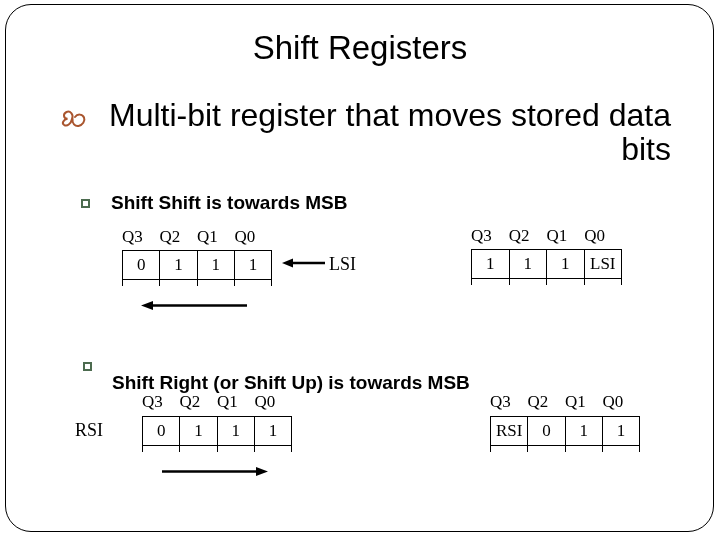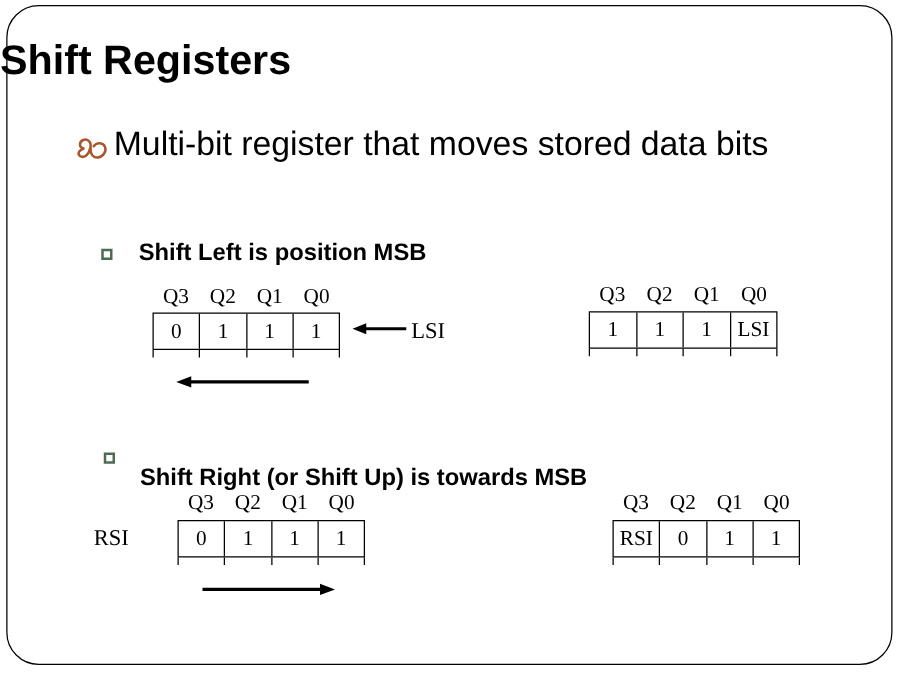--- a/index.html
+++ b/index.html
@@ -5,41 +5,41 @@
   html,body{margin:0;padding:0;}
   body{
     width:720px;height:540px;position:relative;background:#ffffff;
     font-family:"Liberation Sans",sans-serif;color:#000;overflow:hidden;
   }
   .frame{
     position:absolute;left:5px;top:4px;width:707px;height:526px;
     border:1px solid #000;border-radius:26px;
   }
   .title{
-    position:absolute;left:0;right:0;top:29px;
-    font-size:33px;font-weight:700;letter-spacing:0px;
+    position:absolute;left:0;right:0;top:29px;text-align:center;
+    font-size:33px;font-weight:400;letter-spacing:0px;
   }
   .ornament{position:absolute;left:60px;top:109px;}
   .body-text{
     position:absolute;left:91px;top:98px;width:580px;
-    font-size:27px;line-height:34px;
+    font-size:32px;line-height:34px;text-align:right;
   }
   .body-line{display:block;white-space:pre-wrap;}
   .sq-bullet{
     position:absolute;width:9px;height:9px;box-sizing:border-box;
     border:2px solid #4c6b4f;background:transparent;
   }
   .sec-heading{
     position:absolute;font-size:19px;font-weight:bold;line-height:22px;
   }
   .hdr-row{
     position:absolute;display:flex;width:150px;
     font-family:"Liberation Serif",serif;font-size:17px;line-height:18px;
   }
-  .hdr-row span{flex:1;text-align:center;}
+  .hdr-row span{flex:1;text-align:left;}
   .reg-table{
     position:absolute;display:flex;width:150px;height:30px;
     border:1px solid #000;box-sizing:border-box;
     font-family:"Liberation Serif",serif;font-size:17px;
   }
   .reg-table .cell{
     flex:1;text-align:center;line-height:28px;
     border-right:1px solid #000;overflow:hidden;
   }
   .reg-table .cell:last-child{border-right:none;}
@@ -64,21 +64,21 @@
     <path d="M12,10 C14,5 10,1.5 6.5,3 C3,4.6 3,9.5 7.5,9.8 C3.5,10.5 1.5,14 4,15.8 C7,17.8 11,15 12,10"></path>
     <path d="M12.5,10 C12,14.5 15,17.5 18.5,17 C22.5,16.3 25.5,12 24,8.5 C22.5,5 17.5,4.5 15,8"></path>
   </g>
 </svg>
 
 <div class="body-text">
   <span class="body-line">Multi-bit register that moves stored data bits</span>
 </div>
 
 <span class="sq-bullet" style="left:81px;top:199px;"></span>
-<div class="sec-heading" style="left:111px;top:192px;">Shift Left is position MSB</div>
+<div class="sec-heading" style="left:111px;top:192px;">Shift Shift is towards MSB</div>
 
 <div class="hdr-row" style="left:122px;top:228px;">
   <span>Q3</span>
   <span>Q2</span>
   <span>Q1</span>
   <span>Q0</span>
 </div>
 <div class="reg-table" style="left:122px;top:250px;">
   <div class="cell">0</div>
   <div class="cell">1</div>

